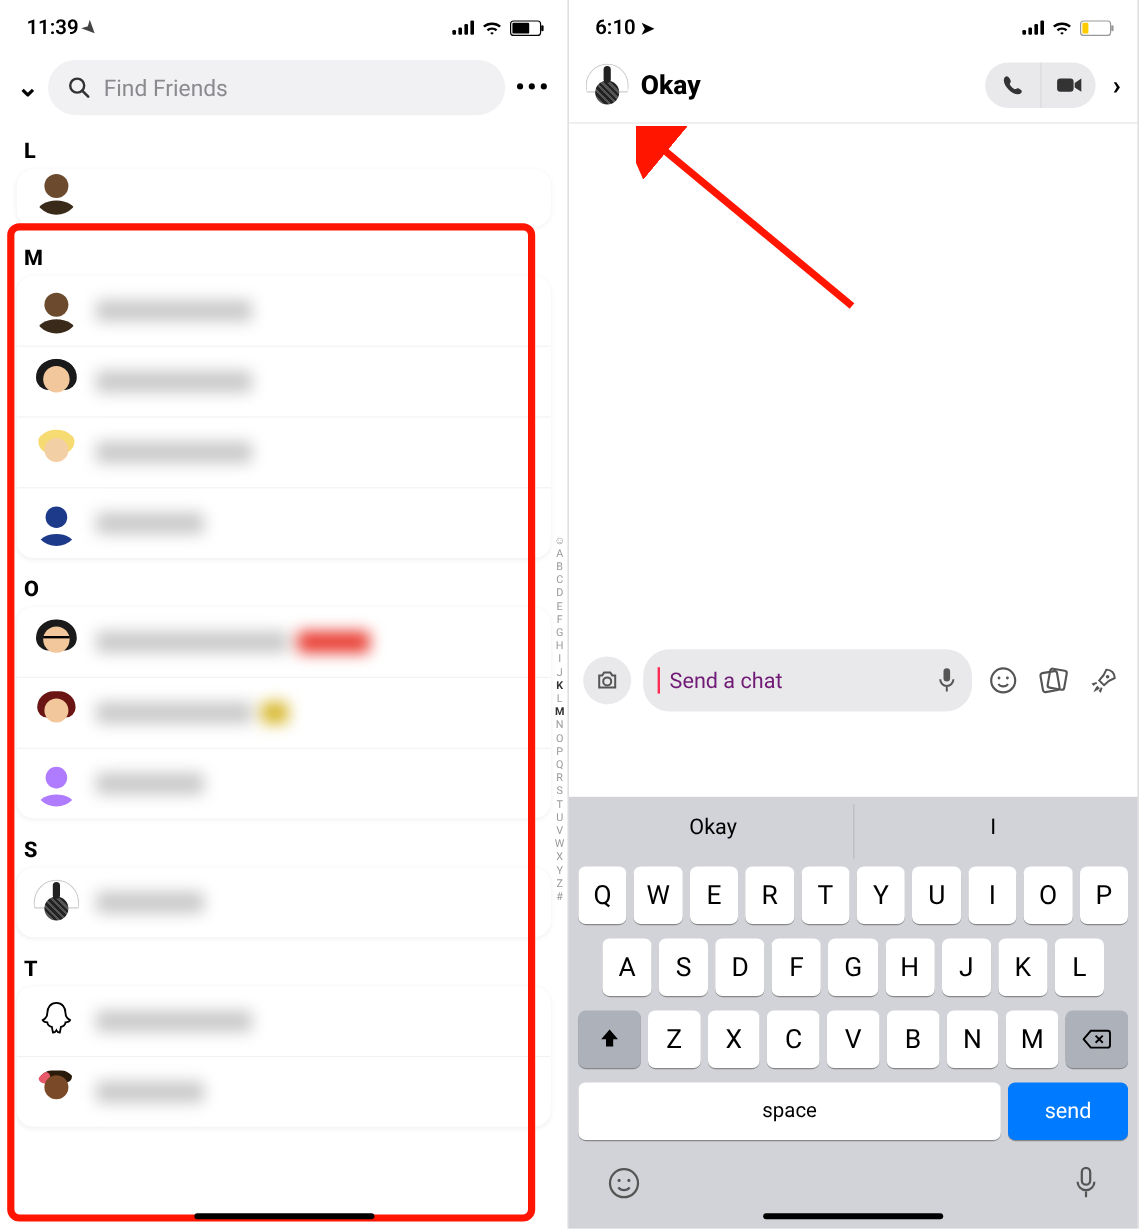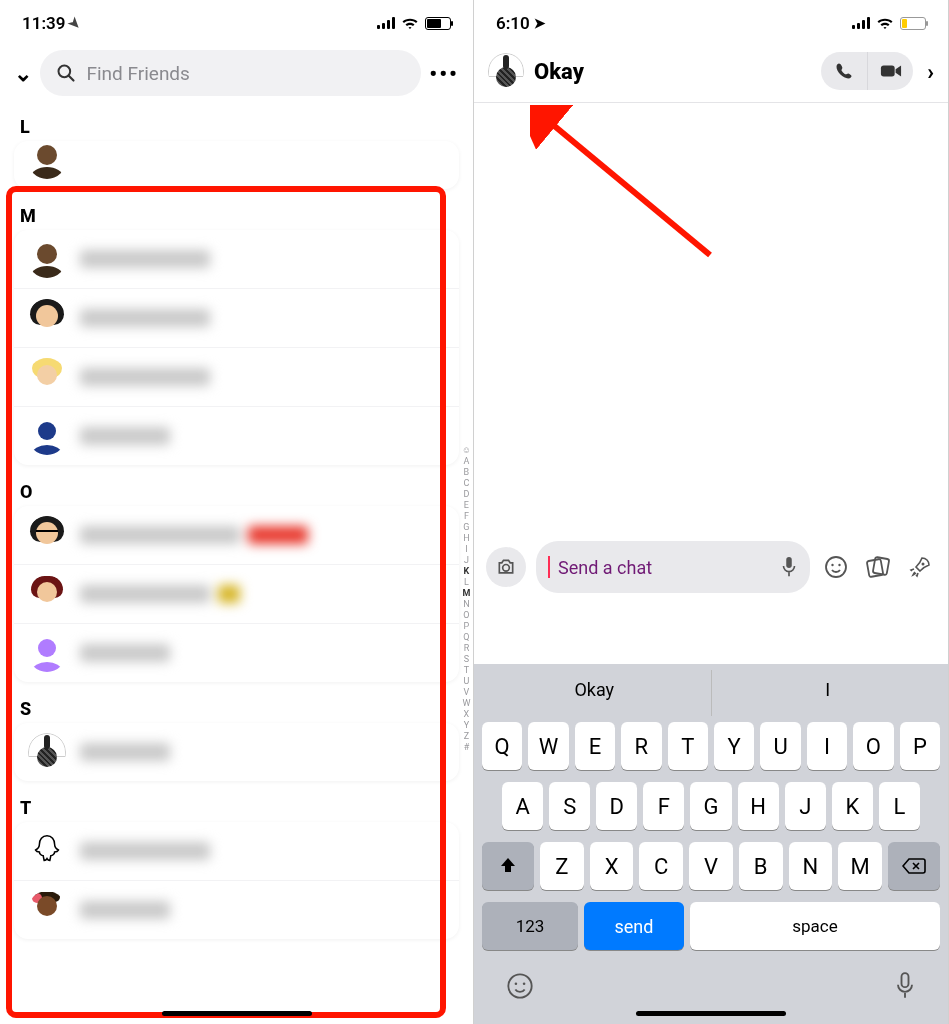--- a/index.html
+++ b/index.html
@@ -439,23 +439,22 @@
         <div class="key">N</div>
         <div class="key">M</div>
         <div class="key gr" style="flex:0 0 52px;">
           <svg width="24" height="18" viewBox="0 0 24 18">
               <path d="M7 2h14a2 2 0 012 2v10a2 2 0 01-2 2H7l-6-7z" fill="none" stroke="#000" stroke-width="1.6"></path>
               <path d="M11 6l6 6M17 6l-6 6" stroke="#000" stroke-width="1.6"></path>
             </svg>
         </div>
       </div>
       <div class="krow">
-        <div class="key gr num">123</div>
+        <div class="key space">space</div>
         <div class="key blue send">send</div>
-        <div class="key space">space</div>
       </div>
       <div class="kb-bottom">
         <span>
           <svg width="28" height="28" viewBox="0 0 24 24">
               <circle cx="12" cy="12" r="10" fill="none" stroke="#555" stroke-width="1.6"></circle>
               <circle cx="8.5" cy="10" r="1.1" fill="#555"></circle>
               <circle cx="15.5" cy="10" r="1.1" fill="#555"></circle>
               <path d="M8 15c1 1.5 2.5 2 4 2s3-.5 4-2" stroke="#555" stroke-width="1.6" fill="none"></path>
             </svg>
         </span>

